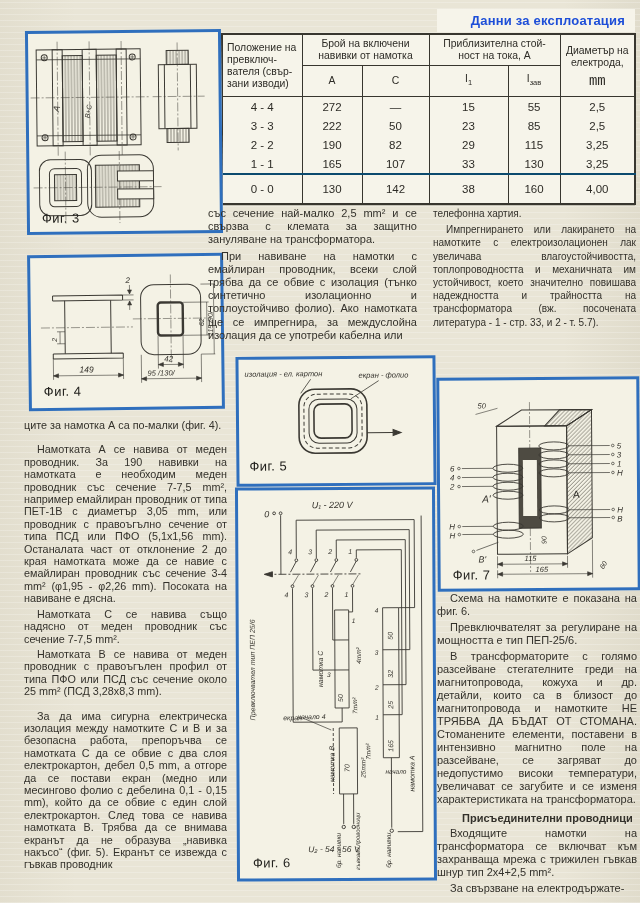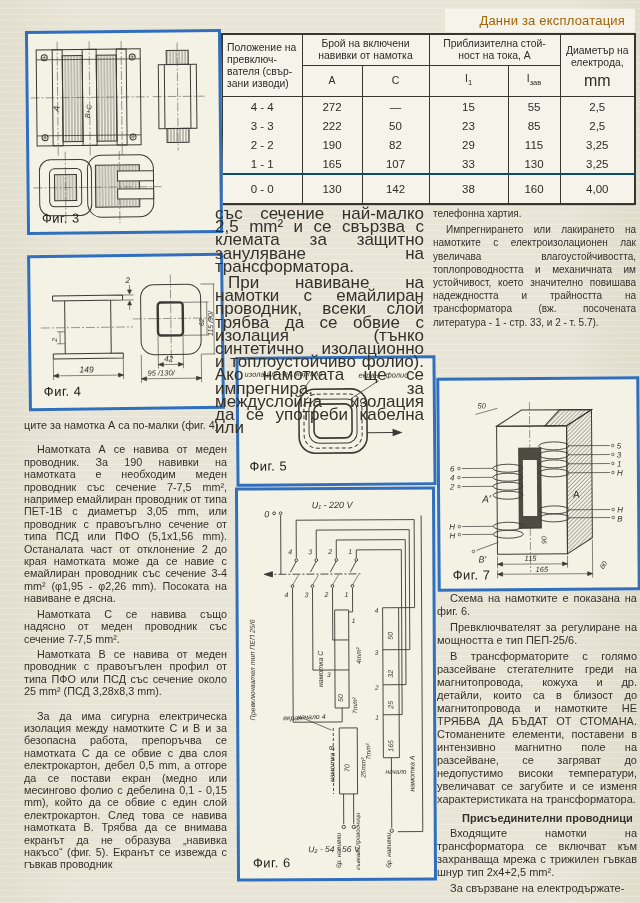--- a/index.html
+++ b/index.html
@@ -2,52 +2,52 @@
 <html><head>
 <meta charset="utf-8">
 <style>
   html,body{margin:0;padding:0;background:#6b685f;}
   .page{position:relative;width:640px;height:903px;overflow:hidden;
     background:#e9e5d6;
     background-image:
       repeating-linear-gradient(0deg, rgba(255,255,255,.22) 0 1px, rgba(0,0,0,0) 1px 6px),
       linear-gradient(90deg, rgba(120,110,80,.06), rgba(0,0,0,0) 12%, rgba(0,0,0,0) 88%, rgba(120,110,80,.08));
     font-family:"Liberation Sans",sans-serif;color:#2d2b26;}
-  .hdr{position:absolute;top:9px;right:5px;font-size:13px;font-weight:normal;
-    background:#f6f4ea;padding:4px 10px 4px 34px;color:#a16207;letter-spacing:.2px;}
+  .hdr{position:absolute;top:9px;right:5px;font-size:13px;font-weight:bold;
+    background:#f6f4ea;padding:4px 10px 4px 34px;color:#1d4ed8;letter-spacing:.2px;}
   
   .tblwrap{position:absolute;left:221px;top:33px;width:413px;background:#f6f4ea;box-shadow:1px 1px 0 rgba(0,0,0,.15);}
   table.dat{width:100%;border-collapse:collapse;border:2px solid #38362f;table-layout:fixed;}
   table.dat th,table.dat td{border:1.5px solid #38362f;font-weight:normal;vertical-align:middle;}
   table.dat th{font-size:10.4px;line-height:12px;padding:3px 4px;text-align:center;}
   table.dat th.poscol{text-align:left;}
   table.dat td{font-size:11.5px;text-align:center;padding:1px 0;}
   tr.nb td{border-top:none;border-bottom:none;height:17px;}
   tr.lastrow td{border-top:2px solid #0c4a6e;height:26px;}
-  .unit{display:block;margin-top:6px;font-size:16px;font-family:Liberation Sans, sans-serif;}
+  .unit{display:block;margin-top:6px;font-size:14px;font-family:Liberation Mono, monospace;}
   sub{font-size:7.5px;}
   
   .figbox{position:absolute;background:#f4f2e5;border:3px solid #2f6fbd;}
   .f3{left:26px;top:30px;width:190px;height:198px;transform:rotate(-.6deg);}
   .f4{left:28px;top:254px;width:190px;height:150px;transform:rotate(-.7deg);}
   .f5{left:236px;top:356px;width:194px;height:124px;transform:rotate(-.5deg);}
   .f6{left:236px;top:487px;width:194px;height:388px;transform:rotate(-.3deg);}
   .f7{left:437px;top:377px;width:197px;height:208px;transform:rotate(-.4deg);}
   svg{display:block;}
   svg text{fill:#2d2b26;font-family:"Liberation Sans",sans-serif;}
   svg .hand{font-style:italic;fill:#34322c;}
   svg .figcap{font-size:13px;letter-spacing:.5px;fill:#24231f;}
   
   .col{position:absolute;font-size:10.8px;line-height:12.4px;text-align:justify;color:#33312b;}
   .col p{margin:0 0 3px 0;}
   .col p.ind{text-indent:13px;}
   .col p.gap{margin-top:12px;}
   .col h4{margin:6px 0 2px 12px;font-size:11px;text-indent:13px;}
   .c1{left:24px;top:419px;width:203px;}
-  .c2{left:215px;top:207px;width:209px;font-size:17px;line-height:13.2px;}
+  .c2{left:208px;top:207px;width:209px;font-size:11px;line-height:13.2px;}
   .c3{left:433px;top:207px;width:203px;font-size:10px;line-height:13.2px;}
   .c4{left:437px;top:592px;width:200px;font-size:11px;line-height:13px;}
 </style>
 </head>
 <body>
 
 <div class="page">
 
   <div class="hdr">Данни за експлоатация</div>
 

